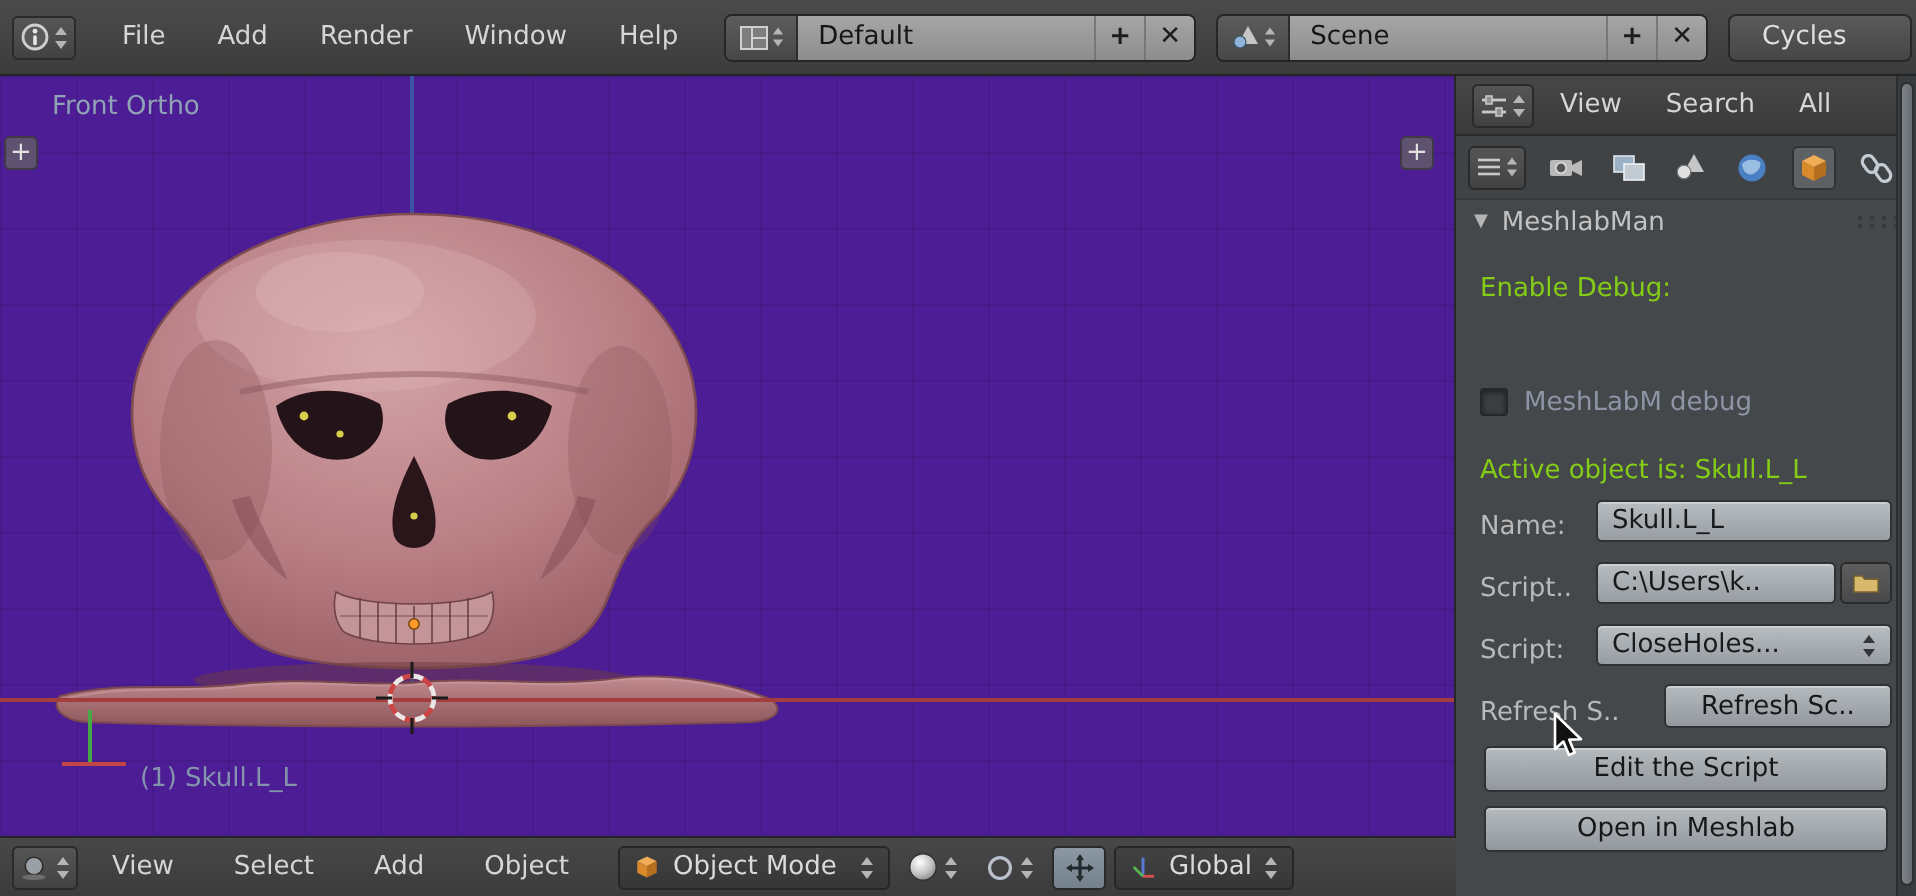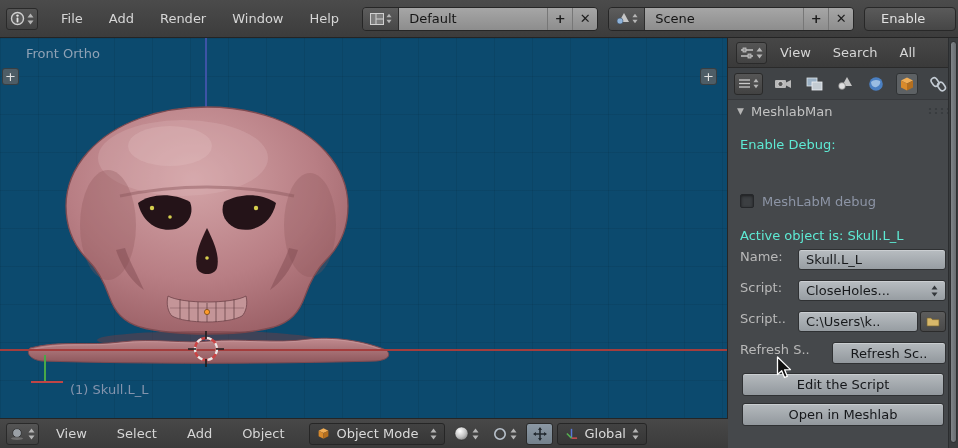--- a/index.html
+++ b/index.html
@@ -39,21 +39,21 @@
     border-left:1px solid #777; font-weight:bold; font-size:13px;
   }
   .engine {
     margin-left:auto; height:24px; min-width:92px; margin-right:-4px;
     background:linear-gradient(#5a5a5a,#464646); border:1px solid #282828; border-radius:4px;
     display:flex; align-items:center; padding:0 16px; color:#e0e0e0;
   }
   
   .viewport {
     position:absolute; left:0; top:38px; width:728px; height:380px;
-    background:#0c4a6e; overflow:hidden; border-right:1px solid #262626;
+    background:#4c1d95; overflow:hidden; border-right:1px solid #262626;
   }
   .vp-grid { position:absolute; inset:0; z-index:0;
     background-image:
       repeating-linear-gradient(to right, rgba(0,0,0,0.07) 0 1px, transparent 1px 38px),
       repeating-linear-gradient(to bottom, rgba(0,0,0,0.07) 0 1px, transparent 1px 38px);
   }
   .axis-z { position:absolute; left:205px; top:0; width:2px; height:312px; background:#3d53a5; z-index:1; }
   .axis-x { position:absolute; left:0; top:311px; width:100%; height:2px; background:#a43d3d; z-index:3; }
   .skull-wrap { position:absolute; left:20px; top:62px; z-index:2; }
   .cursor3d { position:absolute; left:188px; top:293px; z-index:4; }
@@ -93,28 +93,28 @@
     height:32px; display:flex; align-items:center; padding:0 6px; gap:9px;
     background:#404346; border-bottom:1px solid #37393c;
   }
   .tab { display:flex; align-items:center; justify-content:center; width:22px; height:22px; border-radius:3px; }
   .tab.active { background:#5d6164; border:1px solid #303335; }
   .panel-head { display:flex; align-items:center; height:22px; padding:0 9px; gap:7px; }
   .panel-title { color:#c3c3c3; }
   .tri { color:#b4b4b4; font-size:9px; }
   .grip { margin-left:auto; opacity:.8; }
   .rows { padding:8px 12px 0 12px; }
-  .static-label { height:28px; display:flex; align-items:center; color:#5eead4; }
+  .static-label { height:28px; display:flex; align-items:center; color:#84cc16; }
   .chk-row { height:20px; display:flex; align-items:center; margin-bottom:10px;margin-top:33px; }
   .checkbox {
     width:14px; height:14px; margin-right:8px; border-radius:2px;
     background:#3c3f42; border:1px solid #25272a; box-shadow:inset 0 1px 3px rgba(0,0,0,.55);
   }
   .chk-label { color:#8d95a6; }
-  .row { display:flex; align-items:flex-start; height:22px; margin-bottom:9px; }
+  .row { display:flex; align-items:flex-end; height:22px; margin-bottom:9px; }
   .row .lbl { width:58px; flex:none; color:#b9b9b9; white-space:nowrap; overflow:hidden; }
   .field {
     flex:1; height:21px; min-width:0;
     background:linear-gradient(#b8bdc1,#979da2); border:1px solid #2f3133; border-radius:3px;
     color:#17191b; display:flex; align-items:center; padding:0 7px;
     box-shadow:inset 0 1px 0 rgba(255,255,255,.28); white-space:nowrap; overflow:hidden;
   }
   .select { justify-content:space-between; gap:4px; }
   .filebtn {
     width:26px; height:21px; margin-left:2px; flex:none;
@@ -183,21 +183,21 @@
         <svg width="6" height="11" viewBox="0 0 7 12">
           <path d="M3.5 0.5 L6.5 4.5 L0.5 4.5 Z" fill="#b5b5b5"></path>
             <path d="M3.5 11.5 L0.5 7.5 L6.5 7.5 Z" fill="#b5b5b5"></path>
         </svg>
       </span>
       <span class="namefield" style="min-width:158px">Scene</span>
       <span class="sq">+</span>
       <span class="sq">✕</span>
     </div>
 
-    <div class="engine">Enable</div>
+    <div class="engine">Cycles</div>
   </header>
 
   <div class="viewport">
     <div class="vp-grid"></div>
     <div class="axis-z"></div>
 
     <div class="skull-wrap">
       <svg width="375" height="265" viewBox="0 0 375 265">
         <defs>
           <radialGradient id="skullGrad" cx="45%" cy="32%" r="80%">
@@ -443,42 +443,42 @@
         <span class="chk-label">MeshLabM debug</span>
       </div>
 
       <div class="static-label">Active object is: Skull.L_L</div>
 
       <div class="row">
         <span class="lbl">Name:</span>
         <span class="field">Skull.L_L</span>
       </div>
 
+      <div class="row">
+        <span class="lbl">Script..</span>
+        <span class="field">C:\Users\k..</span>
+        <span class="filebtn">
+          <svg width="14" height="11" viewBox="0 0 14 11">
+            <path d="M1,2 h4 l1.4,1.6 H13 V10 H1 Z" fill="#d8b86a" stroke="#7a6430" stroke-width="0.7"></path>
+          </svg>
+        </span>
+      </div>
+
       <div class="row mt6">
         <span class="lbl">Script:</span>
         <span class="field select">
           <span style="overflow:hidden;white-space:nowrap;">CloseHoles...</span>
           <svg width="7" height="12" viewBox="0 0 7 12">
             <path d="M3.5 0.5 L6.5 4.5 L0.5 4.5 Z" fill="#33373b"></path>
               <path d="M3.5 11.5 L0.5 7.5 L6.5 7.5 Z" fill="#33373b"></path>
           </svg>
         </span>
       </div>
 
       <div class="row">
-        <span class="lbl">Script..</span>
-        <span class="field">C:\Users\k..</span>
-        <span class="filebtn">
-          <svg width="14" height="11" viewBox="0 0 14 11">
-            <path d="M1,2 h4 l1.4,1.6 H13 V10 H1 Z" fill="#d8b86a" stroke="#7a6430" stroke-width="0.7"></path>
-          </svg>
-        </span>
-      </div>
-
-      <div class="row">
         <span class="lbl" style="width:92px">Refresh S..</span>
         <span class="btn" style="flex:1">Refresh Sc..</span>
       </div>
 
       <div class="btn big mt8">Edit the Script</div>
       <div class="btn big">Open in Meshlab</div>
     </div>
 
     <div class="vscroll">
       <div class="vthumb"></div>

